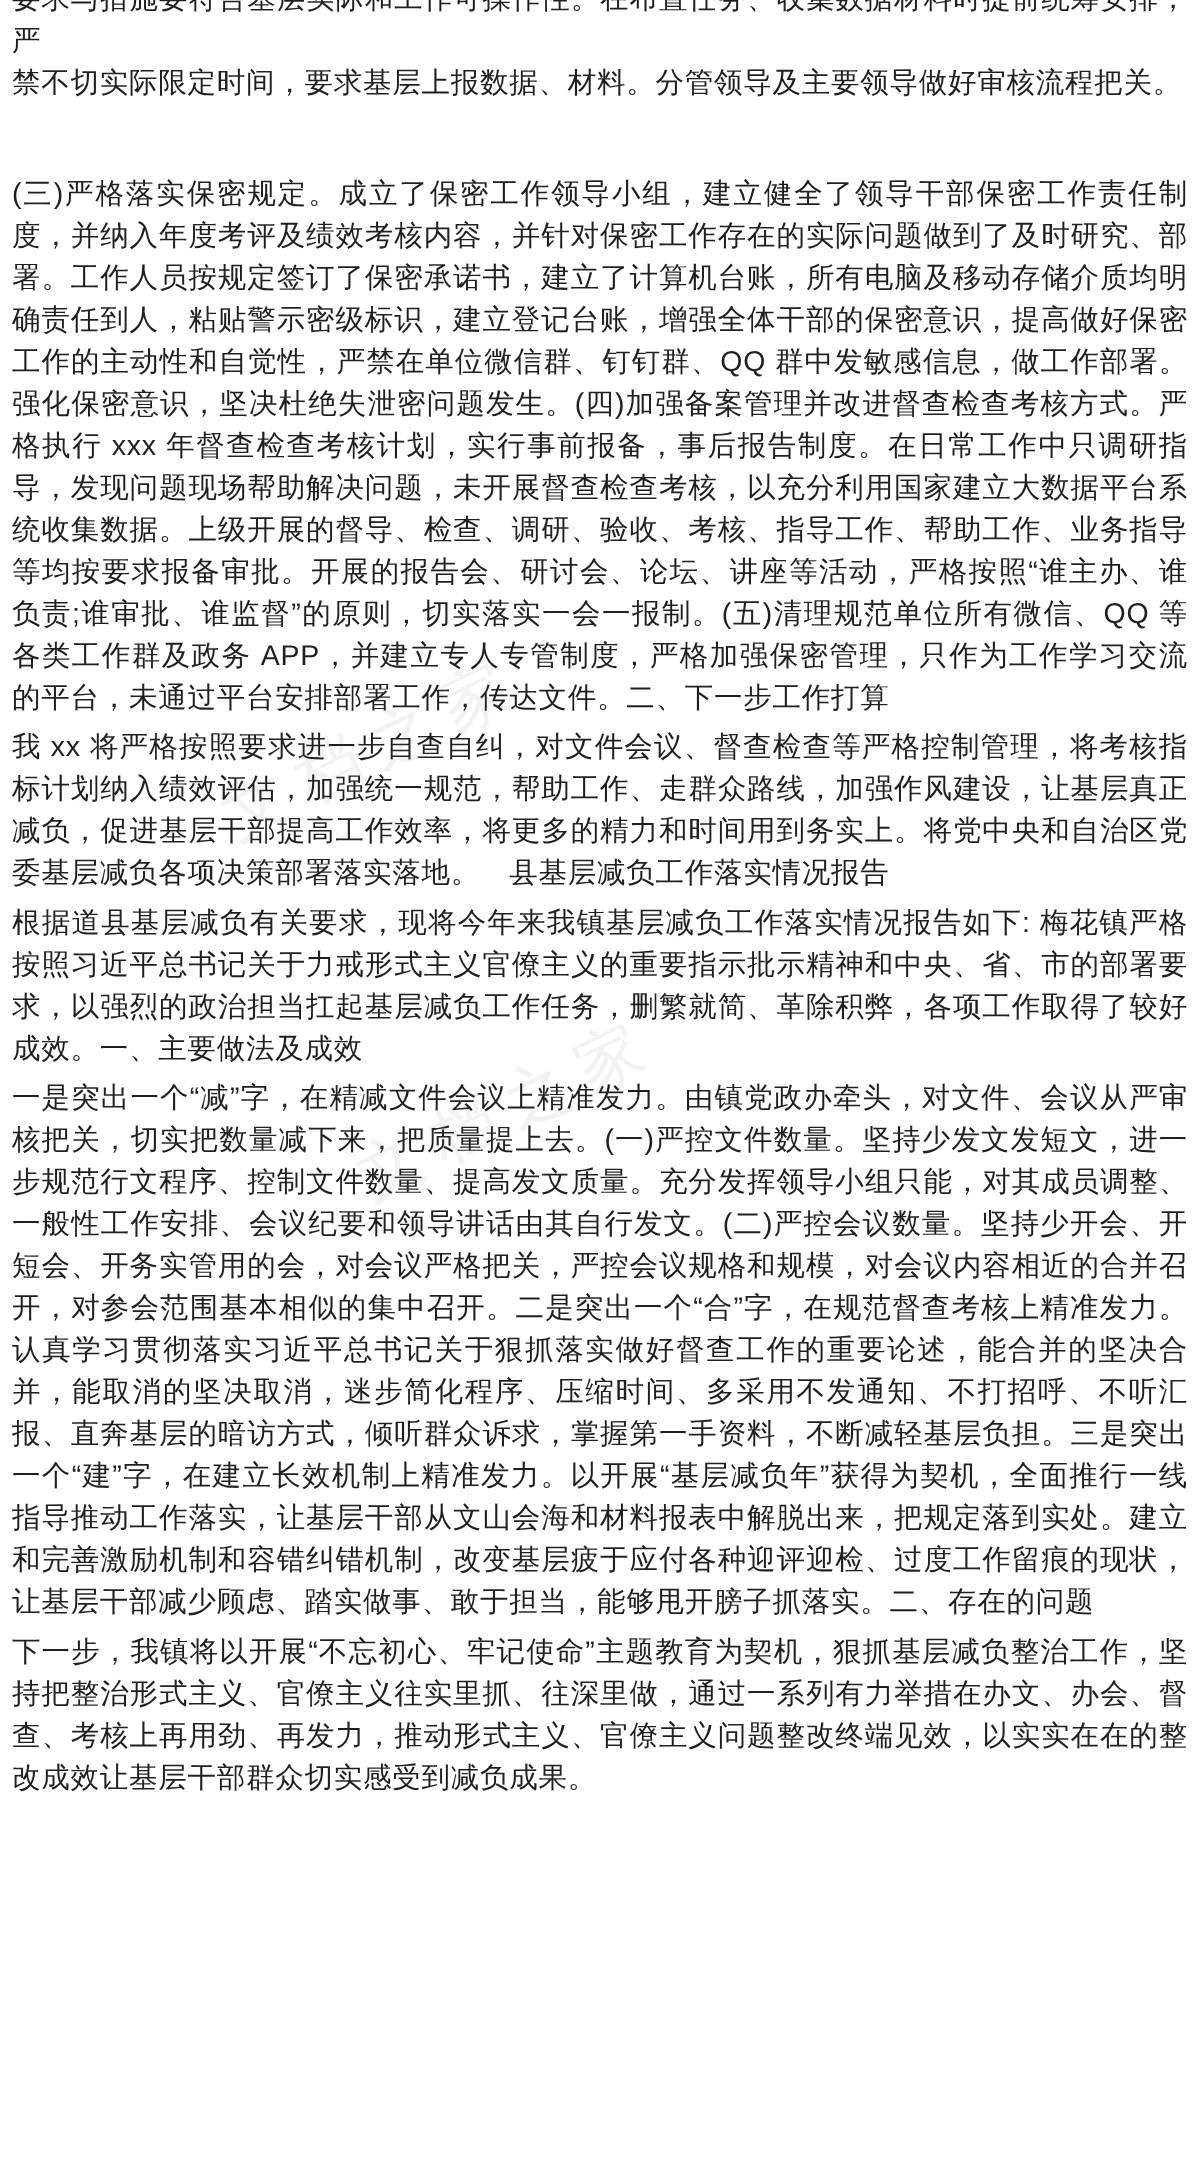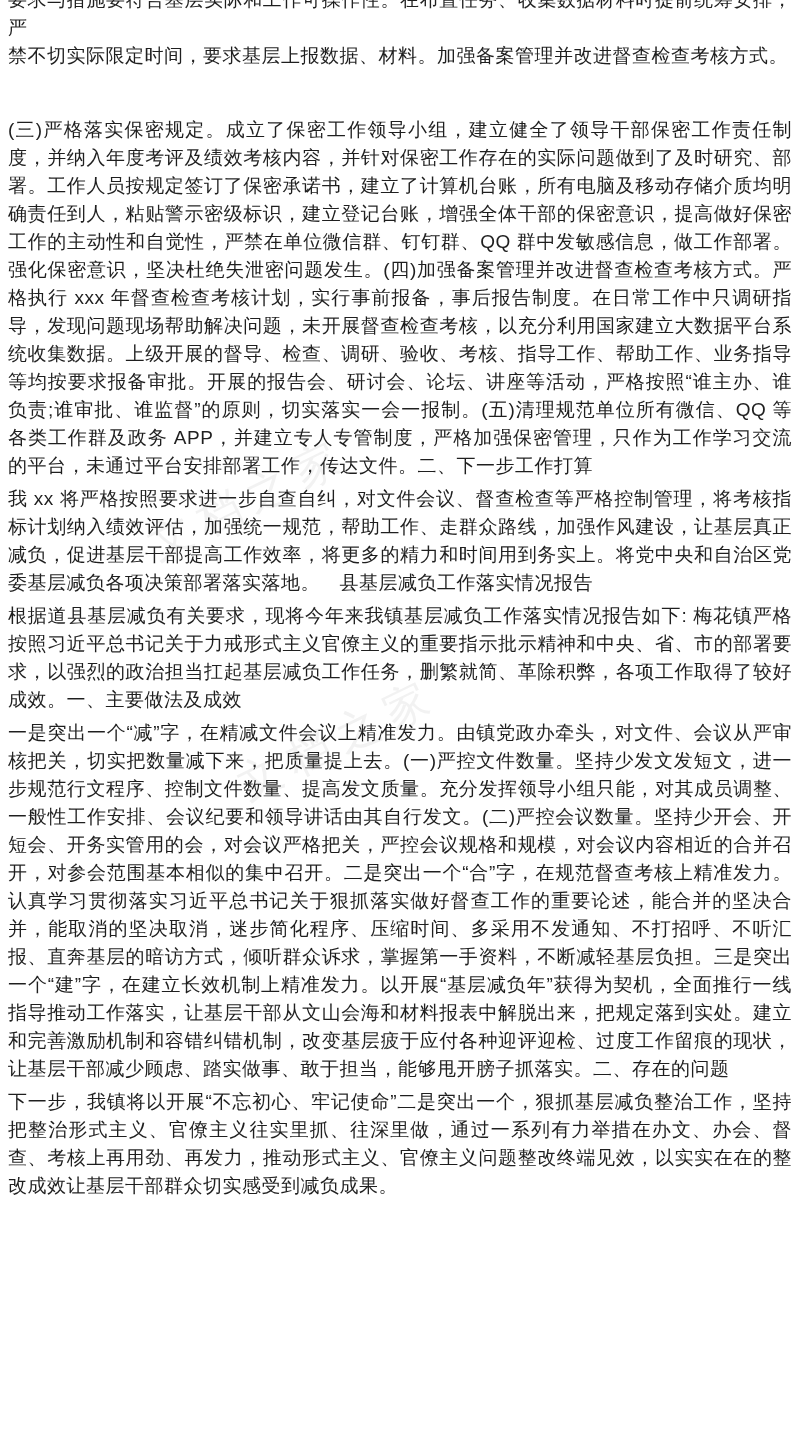--- a/index.html
+++ b/index.html
@@ -50,20 +50,20 @@
 </style>
 </head>
 <body>
 
 <div class="doc">
 
   <div class="watermark wm1">文档之家</div>
   <div class="watermark wm2">文档之家</div>
 
   <p class="para clip">要求与措施要符合基层实际和工作可操作性。在布置任务、收集数据材料时提前统筹安排，严</p>
-  <p class="para first-visible">禁不切实际限定时间，要求基层上报数据、材料。加强备案管理并改进督查检查考核方式。</p>
+  <p class="para first-visible">禁不切实际限定时间，要求基层上报数据、材料。分管领导及主要领导做好审核流程把关。</p>
   <p class="para">(三)严格落实保密规定。成立了保密工作领导小组，建立健全了领导干部保密工作责任制度，并纳入年度考评及绩效考核内容，并针对保密工作存在的实际问题做到了及时研究、部署。工作人员按规定签订了保密承诺书，建立了计算机台账，所有电脑及移动存储介质均明确责任到人，粘贴警示密级标识，建立登记台账，增强全体干部的保密意识，提高做好保密工作的主动性和自觉性，严禁在单位微信群、钉钉群、QQ 群中发敏感信息，做工作部署。强化保密意识，坚决杜绝失泄密问题发生。(四)加强备案管理并改进督查检查考核方式。严格执行 xxx 年督查检查考核计划，实行事前报备，事后报告制度。在日常工作中只调研指导，发现问题现场帮助解决问题，未开展督查检查考核，以充分利用国家建立大数据平台系统收集数据。上级开展的督导、检查、调研、验收、考核、指导工作、帮助工作、业务指导等均按要求报备审批。开展的报告会、研讨会、论坛、讲座等活动，严格按照“谁主办、谁负责;谁审批、谁监督”的原则，切实落实一会一报制。(五)清理规范单位所有微信、QQ 等各类工作群及政务 APP，并建立专人专管制度，严格加强保密管理，只作为工作学习交流的平台，未通过平台安排部署工作，传达文件。二、下一步工作打算</p>
   <p class="para">我 xx 将严格按照要求进一步自查自纠，对文件会议、督查检查等严格控制管理，将考核指标计划纳入绩效评估，加强统一规范，帮助工作、走群众路线，加强作风建设，让基层真正减负，促进基层干部提高工作效率，将更多的精力和时间用到务实上。将党中央和自治区党委基层减负各项决策部署落实落地。　县基层减负工作落实情况报告</p>
   <p class="para">根据道县基层减负有关要求，现将今年来我镇基层减负工作落实情况报告如下: 梅花镇严格按照习近平总书记关于力戒形式主义官僚主义的重要指示批示精神和中央、省、市的部署要求，以强烈的政治担当扛起基层减负工作任务，删繁就简、革除积弊，各项工作取得了较好成效。一、主要做法及成效</p>
   <p class="para">一是突出一个“减”字，在精减文件会议上精准发力。由镇党政办牵头，对文件、会议从严审核把关，切实把数量减下来，把质量提上去。(一)严控文件数量。坚持少发文发短文，进一步规范行文程序、控制文件数量、提高发文质量。充分发挥领导小组只能，对其成员调整、一般性工作安排、会议纪要和领导讲话由其自行发文。(二)严控会议数量。坚持少开会、开短会、开务实管用的会，对会议严格把关，严控会议规格和规模，对会议内容相近的合并召开，对参会范围基本相似的集中召开。二是突出一个“合”字，在规范督查考核上精准发力。认真学习贯彻落实习近平总书记关于狠抓落实做好督查工作的重要论述，能合并的坚决合并，能取消的坚决取消，迷步简化程序、压缩时间、多采用不发通知、不打招呼、不听汇报、直奔基层的暗访方式，倾听群众诉求，掌握第一手资料，不断减轻基层负担。三是突出一个“建”字，在建立长效机制上精准发力。以开展“基层减负年”获得为契机，全面推行一线指导推动工作落实，让基层干部从文山会海和材料报表中解脱出来，把规定落到实处。建立和完善激励机制和容错纠错机制，改变基层疲于应付各种迎评迎检、过度工作留痕的现状，让基层干部减少顾虑、踏实做事、敢于担当，能够甩开膀子抓落实。二、存在的问题</p>
-  <p class="para">下一步，我镇将以开展“不忘初心、牢记使命”二是突出一个，狠抓基层减负整治工作，坚持把整治形式主义、官僚主义往实里抓、往深里做，通过一系列有力举措在办文、办会、督查、考核上再用劲、再发力，推动形式主义、官僚主义问题整改终端见效，以实实在在的整改成效让基层干部群众切实感受到减负成果。</p>
+  <p class="para">下一步，我镇将以开展“不忘初心、牢记使命”主题教育为契机，狠抓基层减负整治工作，坚持把整治形式主义、官僚主义往实里抓、往深里做，通过一系列有力举措在办文、办会、督查、考核上再用劲、再发力，推动形式主义、官僚主义问题整改终端见效，以实实在在的整改成效让基层干部群众切实感受到减负成果。</p>
 
 </div>
 
 </body></html>

